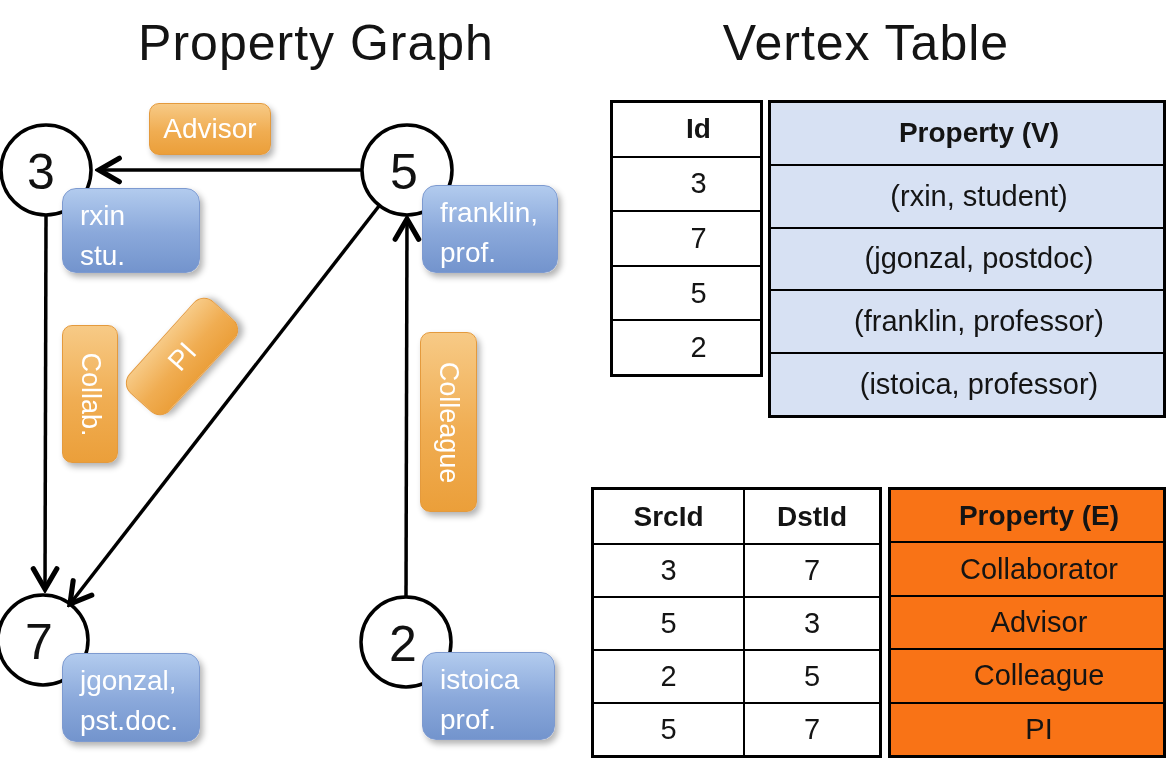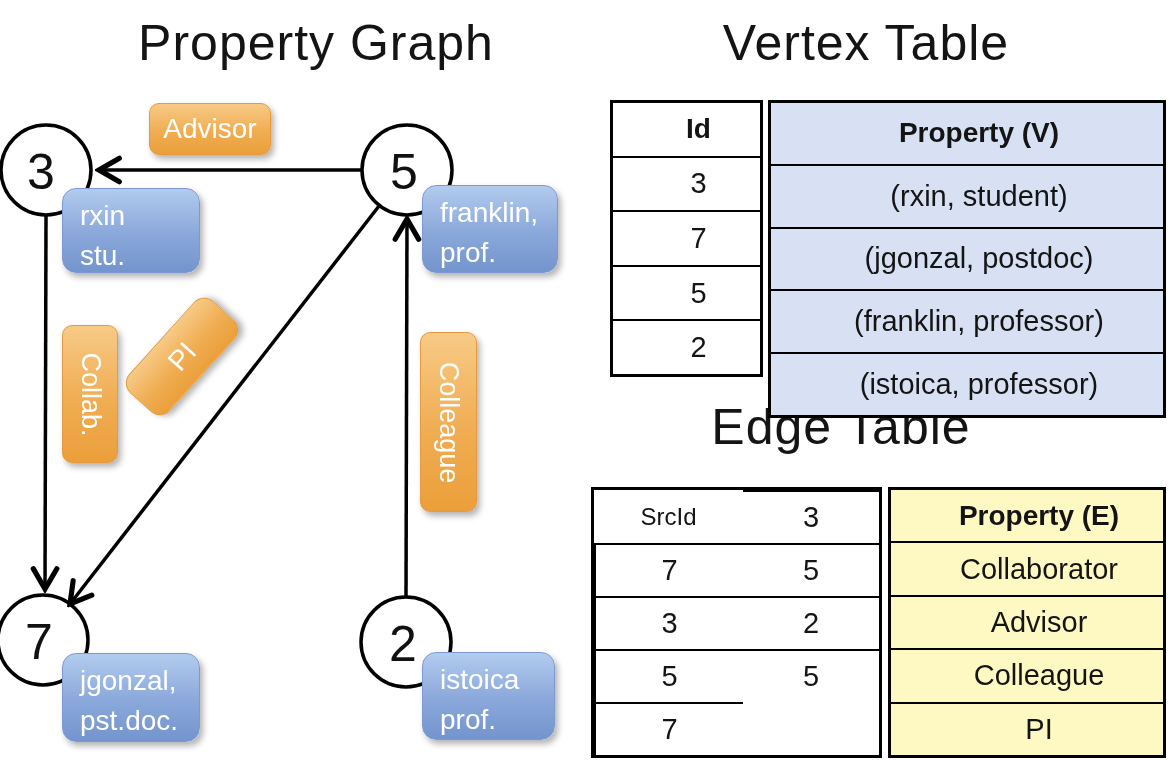--- a/index.html
+++ b/index.html
@@ -75,21 +75,21 @@
     justify-content: center;
     border-top: 2px solid #000;
     font-size: 29px;
     font-weight: 300;
     color: #141414;
     padding-left: 24px;
   }
   .cell:first-child { border-top: none; }
   .cell.head { font-weight: bold; font-size: 28px; }
   .blue-bg  { background: #d7e1f3; }
-  .peach-bg { background: #fef9c3; }
+  .peach-bg { background: #f97316; }
 
   .grid2 {
     position: absolute;
     box-sizing: border-box;
     border: 3px solid #000;
     display: grid;
     grid-template-columns: 149px 1fr;
     grid-template-rows: repeat(5, 1fr);
     background: #fff;
   }
@@ -97,30 +97,29 @@
     display: flex;
     align-items: center;
     justify-content: center;
     border-top: 2px solid #000;
     font-size: 29px;
     font-weight: 300;
     color: #141414;
   }
   .gcell.r1 { border-top: none; }
   .gcell.c2 { border-left: 2px solid #000; }
-  .gcell.head { font-weight: normal; font-size: 24px; }
+  .gcell.head { font-weight: bold; font-size: 28px; }
 </style>
 </head>
 <body>
 
 <div class="stage">
 
   <div class="title" style="left:0; width:570px; top:14px;padding-left:31px;">Property Graph</div>
   <div class="title" style="left:610px; width:512px; top:14px;">Vertex Table</div>
-  <div class="title" style="left:585px; width:512px; top:398px;">Edge Table</div>
 
   <svg class="graph-svg" width="585" height="760" viewBox="0 0 585 760">
     <defs>
       <marker id="arw" viewBox="0 0 14 14" refX="12" refY="7" markerWidth="30" markerHeight="30" orient="auto" markerUnits="userSpaceOnUse">
         <path d="M2.5,1.5 L12,7 L2.5,12.5" fill="none" stroke="#000" stroke-width="2.4" stroke-linecap="round"></path>
       </marker>
     </defs>
 
     <circle cx="46" cy="170" r="45" fill="#fff" stroke="#000" stroke-width="3.5"></circle>
     <circle cx="407" cy="170" r="45" fill="#fff" stroke="#000" stroke-width="3.5"></circle>
@@ -178,20 +177,21 @@
   <div class="col" style="left:768px; top:100px; width:398px; height:318px;">
     <div class="cell head blue-bg">Property (V)</div>
     <div class="cell blue-bg">(rxin, student)</div>
     <div class="cell blue-bg">(jgonzal, postdoc)</div>
     <div class="cell blue-bg">(franklin, professor)</div>
     <div class="cell blue-bg">(istoica, professor)</div>
   </div>
 
   <div class="grid2" style="left:591px; top:487px; width:291px; height:271px;">
     <div class="gcell head r1">SrcId</div>
+    <div class="gcell head r1 c2">DstId</div>
     <div class="gcell">3</div>
     <div class="gcell c2">7</div>
     <div class="gcell">5</div>
     <div class="gcell c2">3</div>
     <div class="gcell">2</div>
     <div class="gcell c2">5</div>
     <div class="gcell">5</div>
     <div class="gcell c2">7</div>
   </div>
   <div class="col" style="left:888px; top:487px; width:278px; height:271px;">

